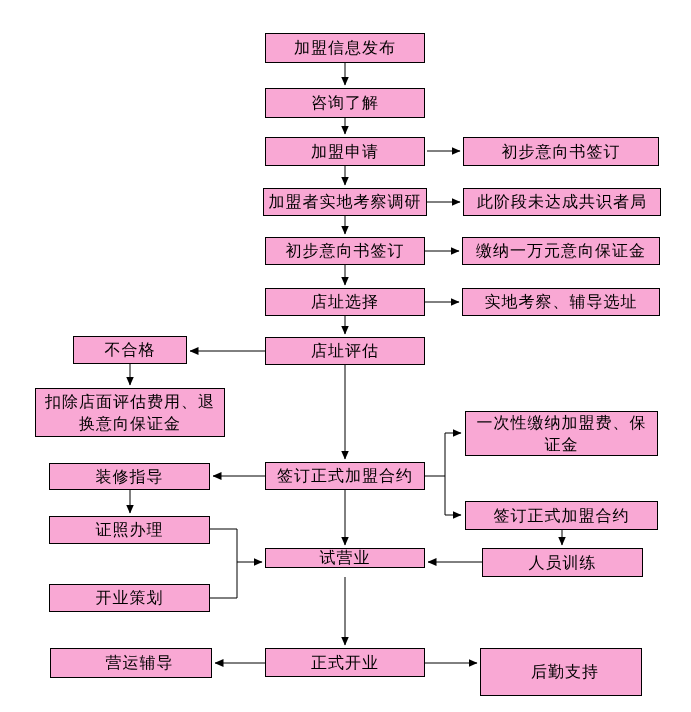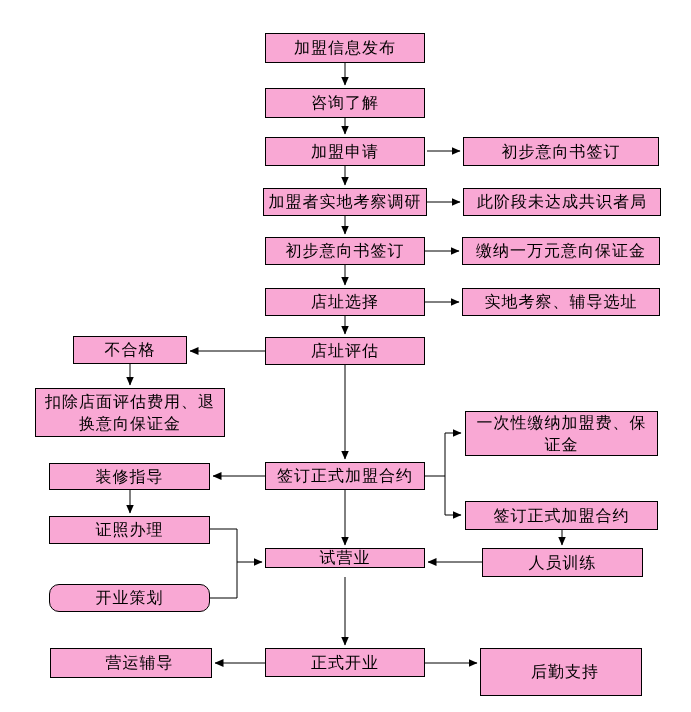--- a/index.html
+++ b/index.html
@@ -104,20 +104,20 @@
   <div class="node" style="left:265px; top:337px; width:160px; height:28px;">店址评估</div>
   <div class="node" style="left:73px;  top:336px; width:114px; height:28px;">不合格</div>
   <div class="node" style="left:35px;  top:388px; width:190px; height:49px;">扣除店面评估费用、退
 换意向保证金</div>
   <div class="node" style="left:265px; top:462px; width:160px; height:28px;">签订正式加盟合约</div>
   <div class="node" style="left:465px; top:411px; width:193px; height:45px;">一次性缴纳加盟费、保
 证金</div>
   <div class="node" style="left:465px; top:501px; width:193px; height:29px;">签订正式加盟合约</div>
   <div class="node" style="left:49px;  top:463px; width:161px; height:27px;">装修指导</div>
   <div class="node" style="left:49px;  top:516px; width:161px; height:28px;">证照办理</div>
-  <div class="node" style="left:49px;  top:584px; width:161px; height:28px;border-radius:10px;">开业策划</div>
+  <div class="node" style="left:49px;  top:584px; width:161px; height:28px;">开业策划</div>
   <div class="node" style="left:265px; top:548px; width:160px; height:20px;">试营业</div>
   <div class="node" style="left:482px; top:548px; width:161px; height:29px;">人员训练</div>
   <div class="node" style="left:265px; top:648px; width:160px; height:29px;">正式开业</div>
   <div class="node" style="left:50px;  top:648px; width:162px; height:30px;padding-left:17px;">营运辅导</div>
   <div class="node" style="left:480px; top:648px; width:162px; height:48px;padding-left:8px;">后勤支持</div>
 
 </div>
 
 </body></html>

